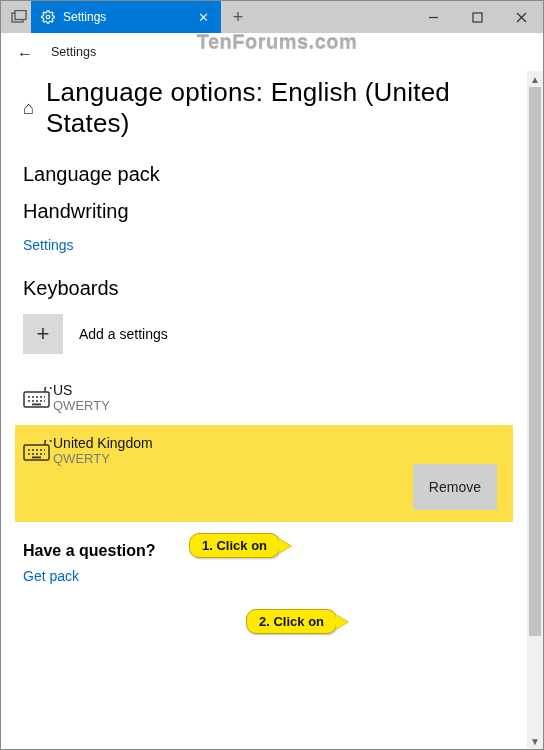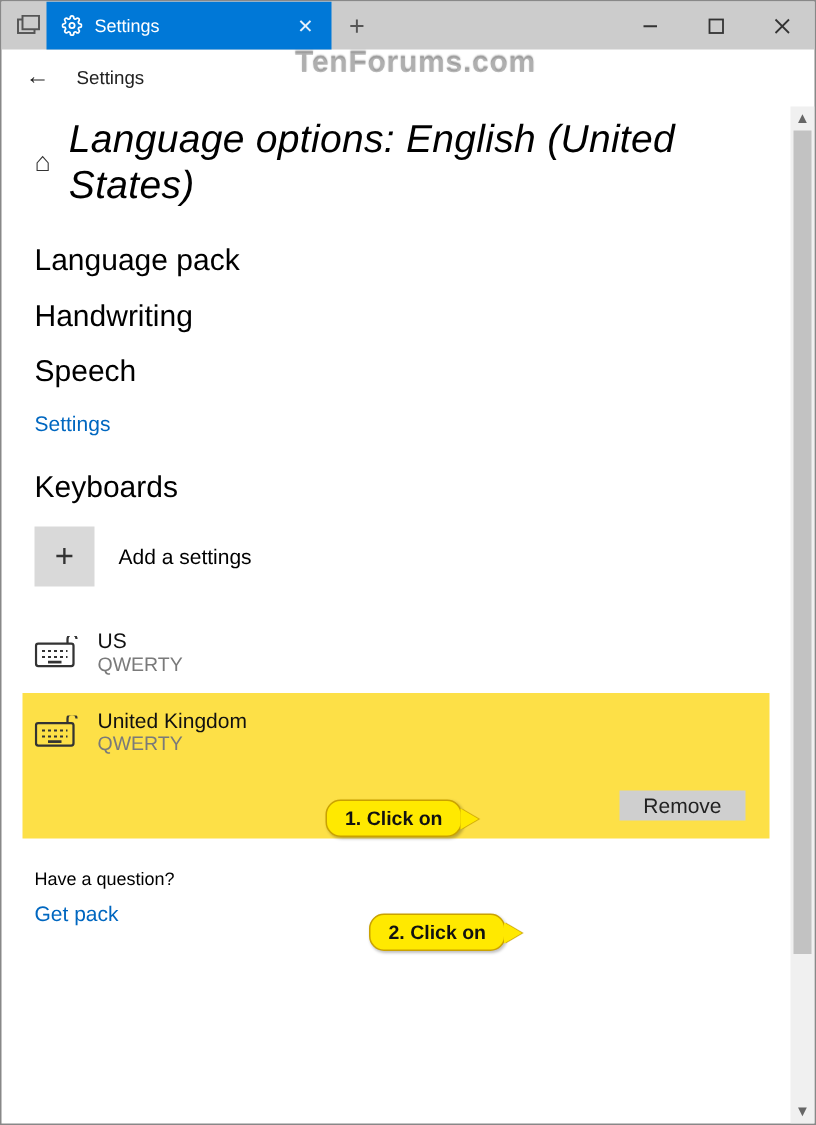--- a/index.html
+++ b/index.html
@@ -15,40 +15,40 @@
   .winbtn svg { display:block; }
   .subhdr { height: 38px; display: flex; align-items: center; gap: 18px; padding: 0 16px; font-size: 12.5px; color: #222; }
   .back { font-size: 16px; }
   .content-wrap { position: relative; height: calc(750px - 32px - 38px - 2px); display:flex; }
   .content { flex:1; padding: 6px 22px 10px 22px; overflow: hidden; }
   .scrollbar { width: 16px; background: #f0f0f0; display:flex; flex-direction:column; }
   .scrollbar .arrow { height: 16px; display:flex; align-items:center; justify-content:center; color:#666; font-size:10px;}
   .scrollbar .track { flex:1; position:relative; }
   .scrollbar .thumb { position:absolute; left:2px; right:2px; top:0; height: 85%; background:#c2c2c2; }
   .titleline { display:flex; align-items:center; gap: 12px; margin-bottom: 24px; }
-  .titleline h1 { font-weight: 400; font-size: 26px; letter-spacing: .2px; font-style: italic; }
+  .titleline h1 { font-weight: 400; font-size: 26px; letter-spacing: .2px; }
   .homeicon { font-size: 18px; color:#333; }
   h2.sec { font-weight: 400; font-size: 20px; margin-top: 4px; margin-bottom: 14px; }
   .plain { font-size: 14px; color: #222; margin-bottom: 24px; }
   .link { font-size: 14px; color: #0067c0; margin-bottom: 24px; cursor: pointer; }
   .addrow { display:flex; align-items:center; gap: 16px; margin: 8px 0 20px 0; }
   .plusbox { width: 40px; height: 40px; background: #d9d9d9; display:flex; align-items:center; justify-content:center; font-size: 22px; color:#333; }
   .addrow .lbl { font-size: 14px; }
-  .kbrow { display:flex; align-items:center; gap: 12px; padding: 8px 0 8px 0; }
+  .kbrow { display:flex; align-items:center; gap: 0; padding: 8px 0 8px 0; }
   .kbrow .meta .name { font-size: 14px; color:#111; }
   .kbrow .meta .layout { font-size: 13px; color: #7a7a7a; }
   .kbrow.selected { background: #fde047; padding: 10px 8px 56px 8px; margin: 4px -8px 0 -8px; position:relative; }
   .kbicon svg { display:block; }
-  .removebtn { position:absolute; right: 16px; bottom: 12px; background:#cfcfcf; border:none; font-size: 14px; padding: 2px 16px; color:#222; }
+  .removebtn { position:absolute; right: 16px; bottom: 12px; background:#cfcfcf; border:none; font-size: 14px; padding: 15px 16px; color:#222; }
   .callout { position:absolute; background: #ffe900; border: 1.5px solid #caa200; border-radius: 10px; padding: 4px 12px; font-size: 13px; font-weight: 700; color:#111; box-shadow: 1px 1px 2px rgba(0,0,0,.25); }
   .callout .tail { position:absolute; right:-12px; top:50%; transform: translateY(-50%); width:0; height:0; border-top:7px solid transparent; border-bottom:7px solid transparent; border-left:12px solid #ffe900; filter: drop-shadow(1px 0 0 #caa200); }
-  .callout.c1 { top: 532px; left: 188px; margin-left: 28px; }
+  .callout.c1 { top: 532px; left: 188px; }
   .callout.c2 { top: 608px; left: 245px; }
   .watermark { position:absolute; top: 30px; left:10px; right:0; text-align:center; font-size: 20px; font-weight:700; color: rgba(130,130,130,.55); letter-spacing:.5px; text-shadow: 0 1px 0 rgba(255,255,255,.6), 0 -1px 1px rgba(0,0,0,.25); pointer-events:none; }
-  h2.question { font-weight:400; font-size: 12px; margin-top: 20px; margin-bottom: 8px;}
+  h2.question { font-weight:700; font-size: 16px; margin-top: 20px; margin-bottom: 8px;}
 </style>
 </head>
 <body>
 
 <div class="titlebar">
   <div class="sysicons">
     <svg width="16" height="14" viewBox="0 0 16 14">
         <rect x="1" y="3" width="11" height="9" fill="none" stroke="#555" stroke-width="1.3"></rect>
         <rect x="4" y="0.5" width="11" height="9" fill="#ccc" stroke="#555" stroke-width="1.3"></rect>
       </svg>
@@ -96,21 +96,20 @@
 
     <div class="titleline">
       <span class="homeicon">⌂</span>
       <h1>Language options: English (United States)</h1>
     </div>
 
     <h2 class="sec">Language pack</h2>
 
     <h2 class="sec">Handwriting</h2>
 
-    <h2 class="sec">Speech</h2>
     <div class="link">Settings</div>
 
     <h2 class="sec">Keyboards</h2>
 
     <div class="addrow">
       <div class="plusbox">+</div>
       <div class="lbl">Add a settings</div>
     </div>
 
     <div class="kbrow">

